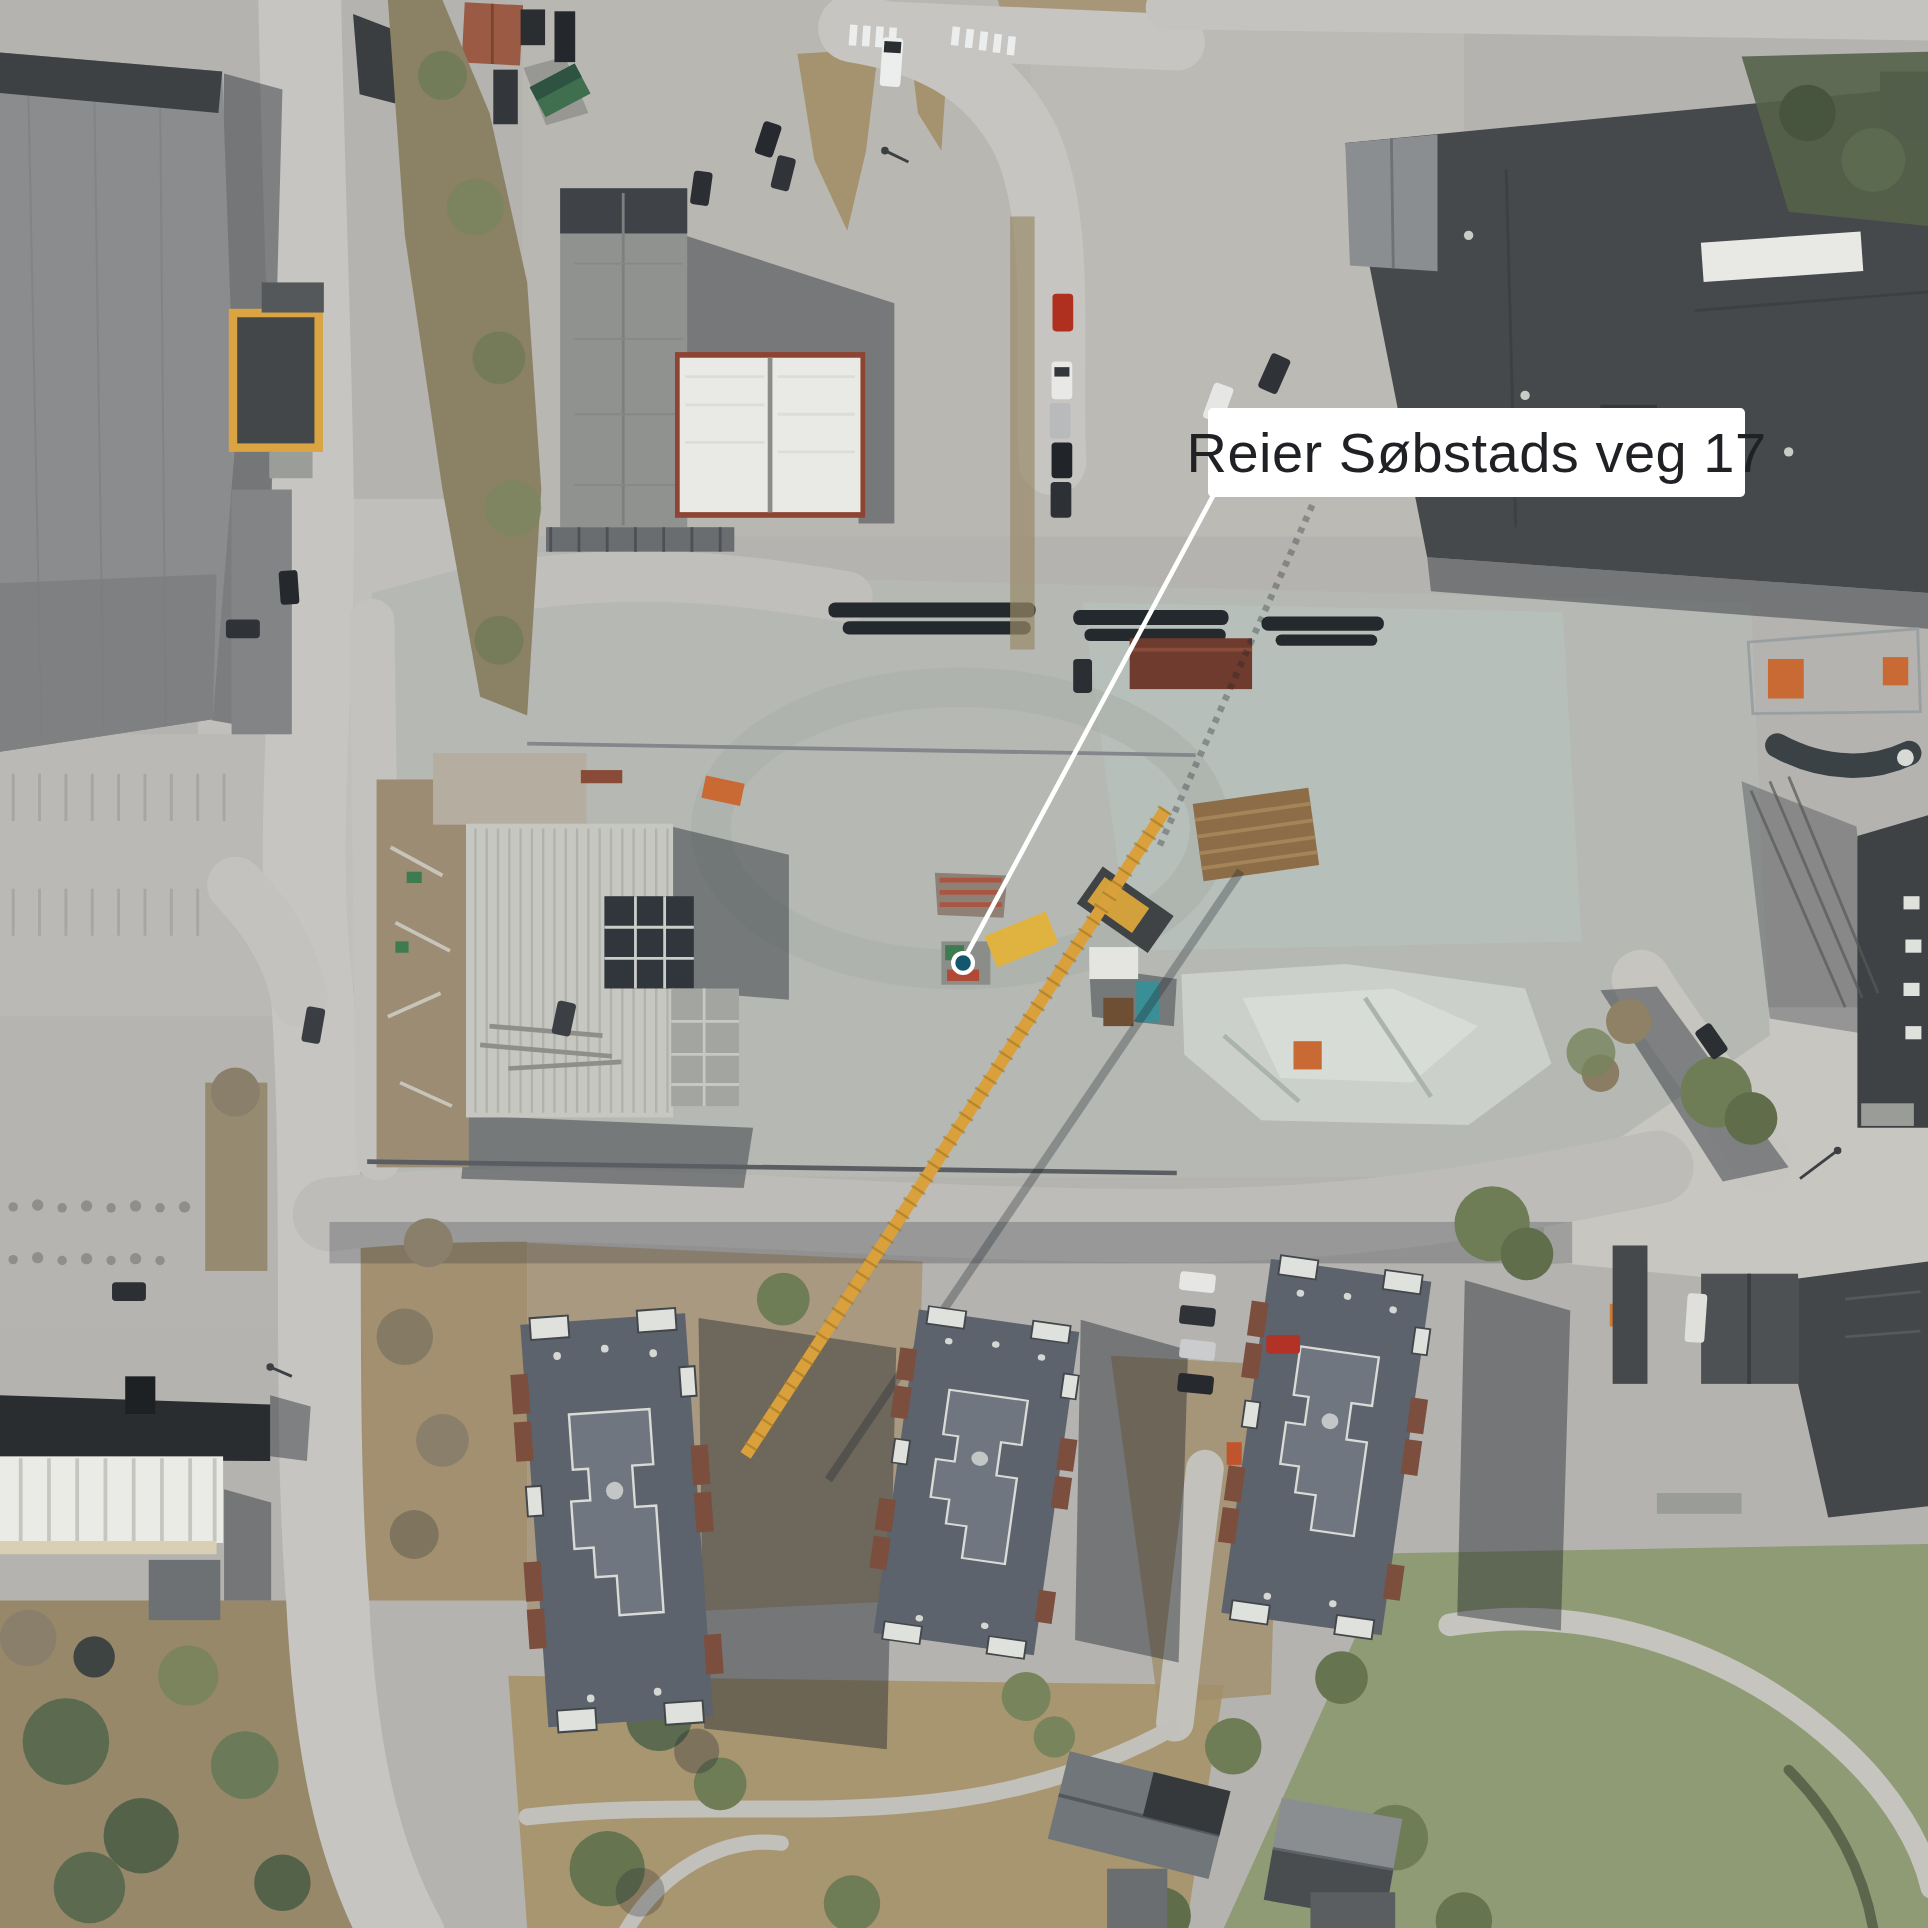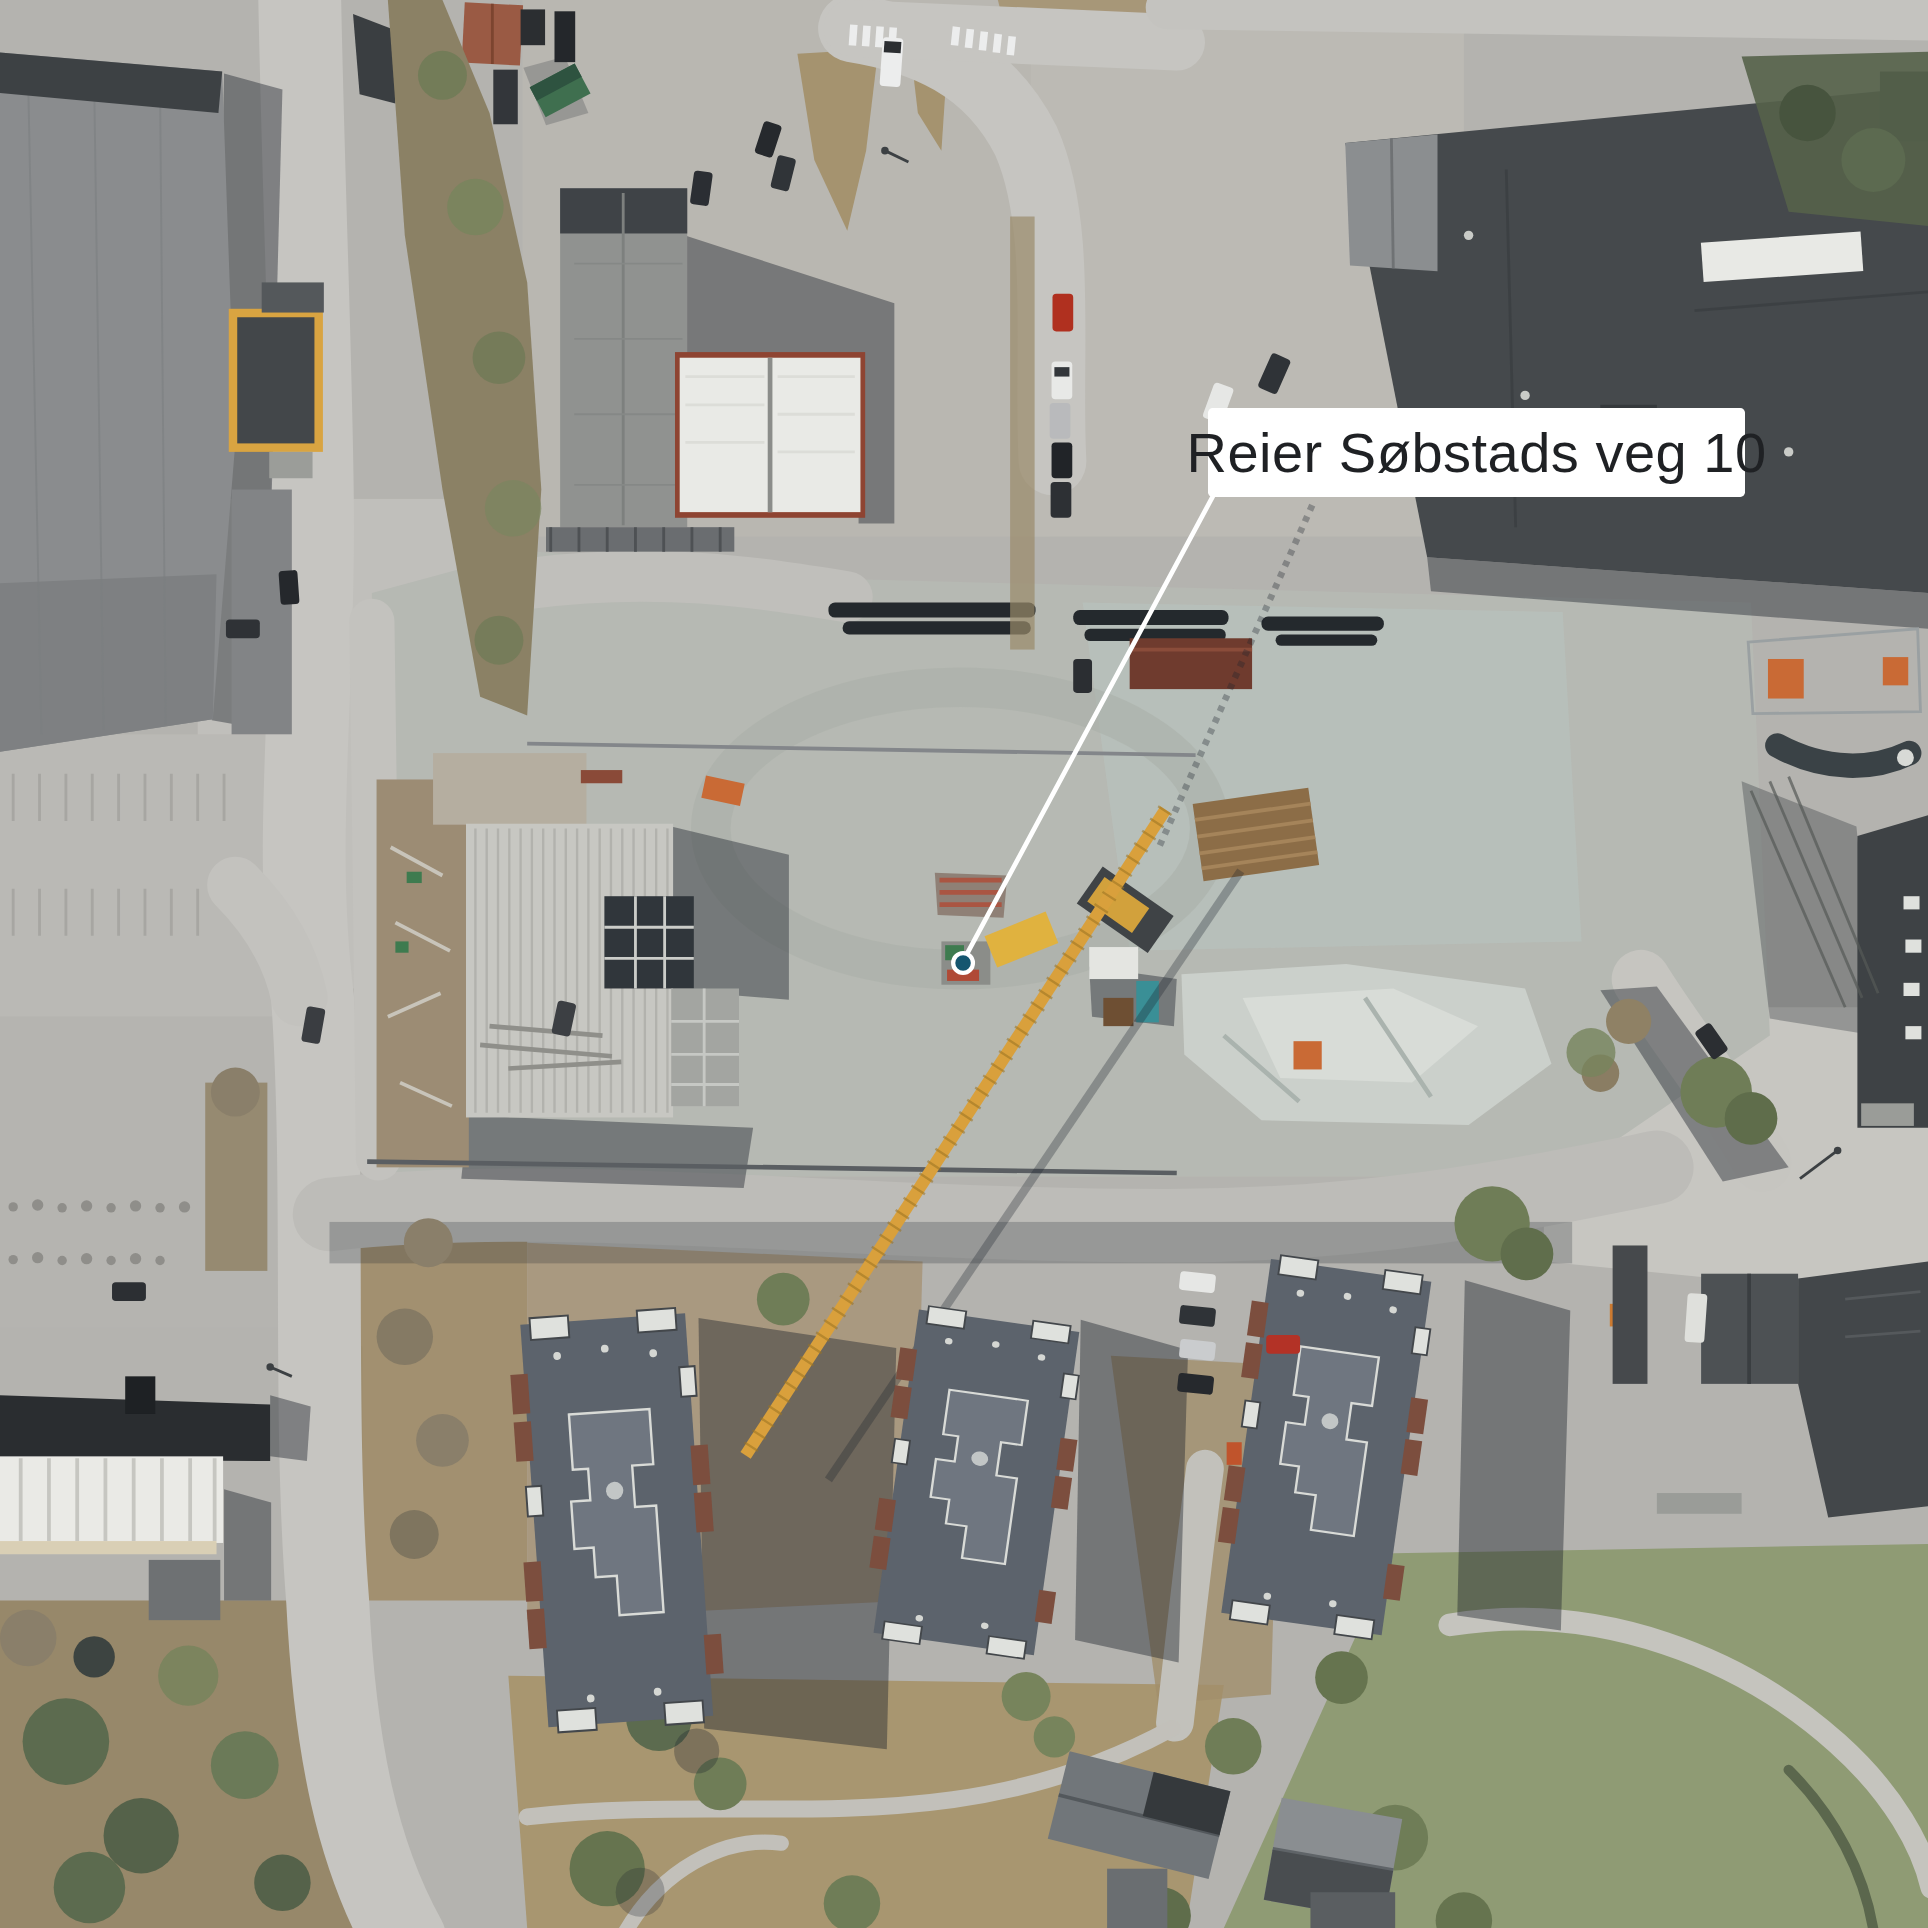--- a/index.html
+++ b/index.html
@@ -480,16 +480,16 @@
         <circle cx="1952" cy="1222" r="4" fill="#3c4043"></circle>
     <line x1="287" y1="1452" x2="310" y2="1462" stroke="#3c4043" stroke-width="3"></line>
         <circle cx="287" cy="1452" r="4" fill="#3c4043"></circle>
   </g>
 
   <line x1="1023" y1="1021" x2="1289" y2="526" stroke="#ffffff" stroke-width="5" stroke-linecap="round"></line>
   <circle cx="1023" cy="1023" r="10.5" fill="#15566F" stroke="#ffffff" stroke-width="4.5"></circle>
 </svg>
 
   <div class="callout">
-    <span>Reier Søbstads veg 10</span>
+    <span>Reier Søbstads veg 17</span>
   </div>
 </div>
 
 
 </body></html>

